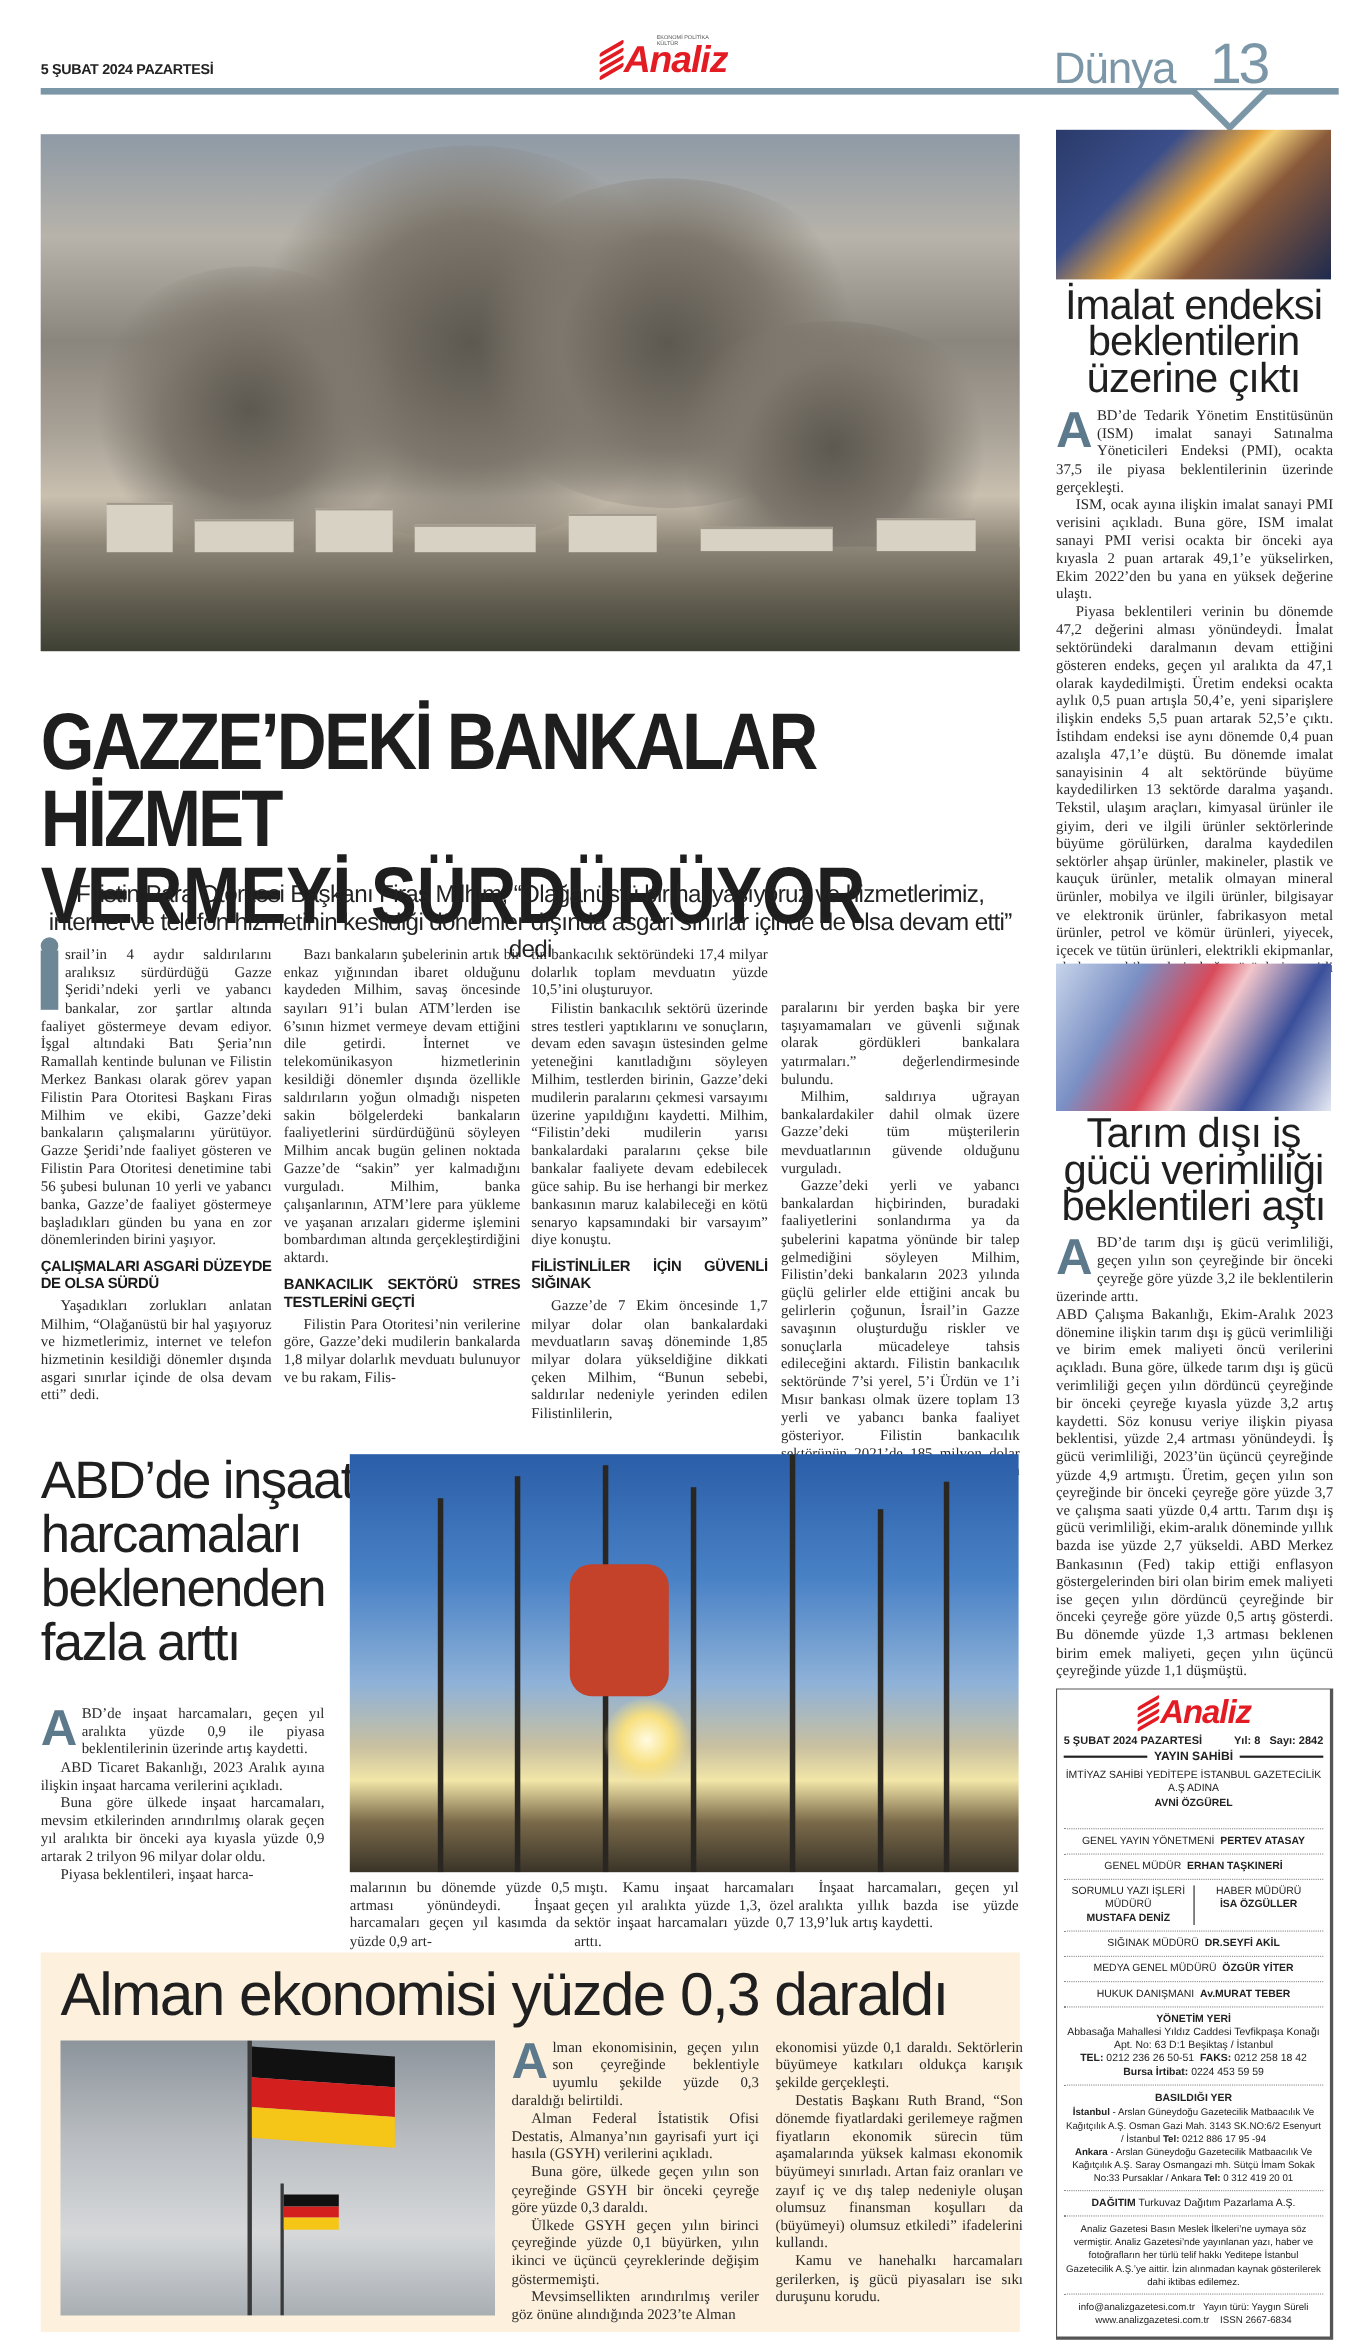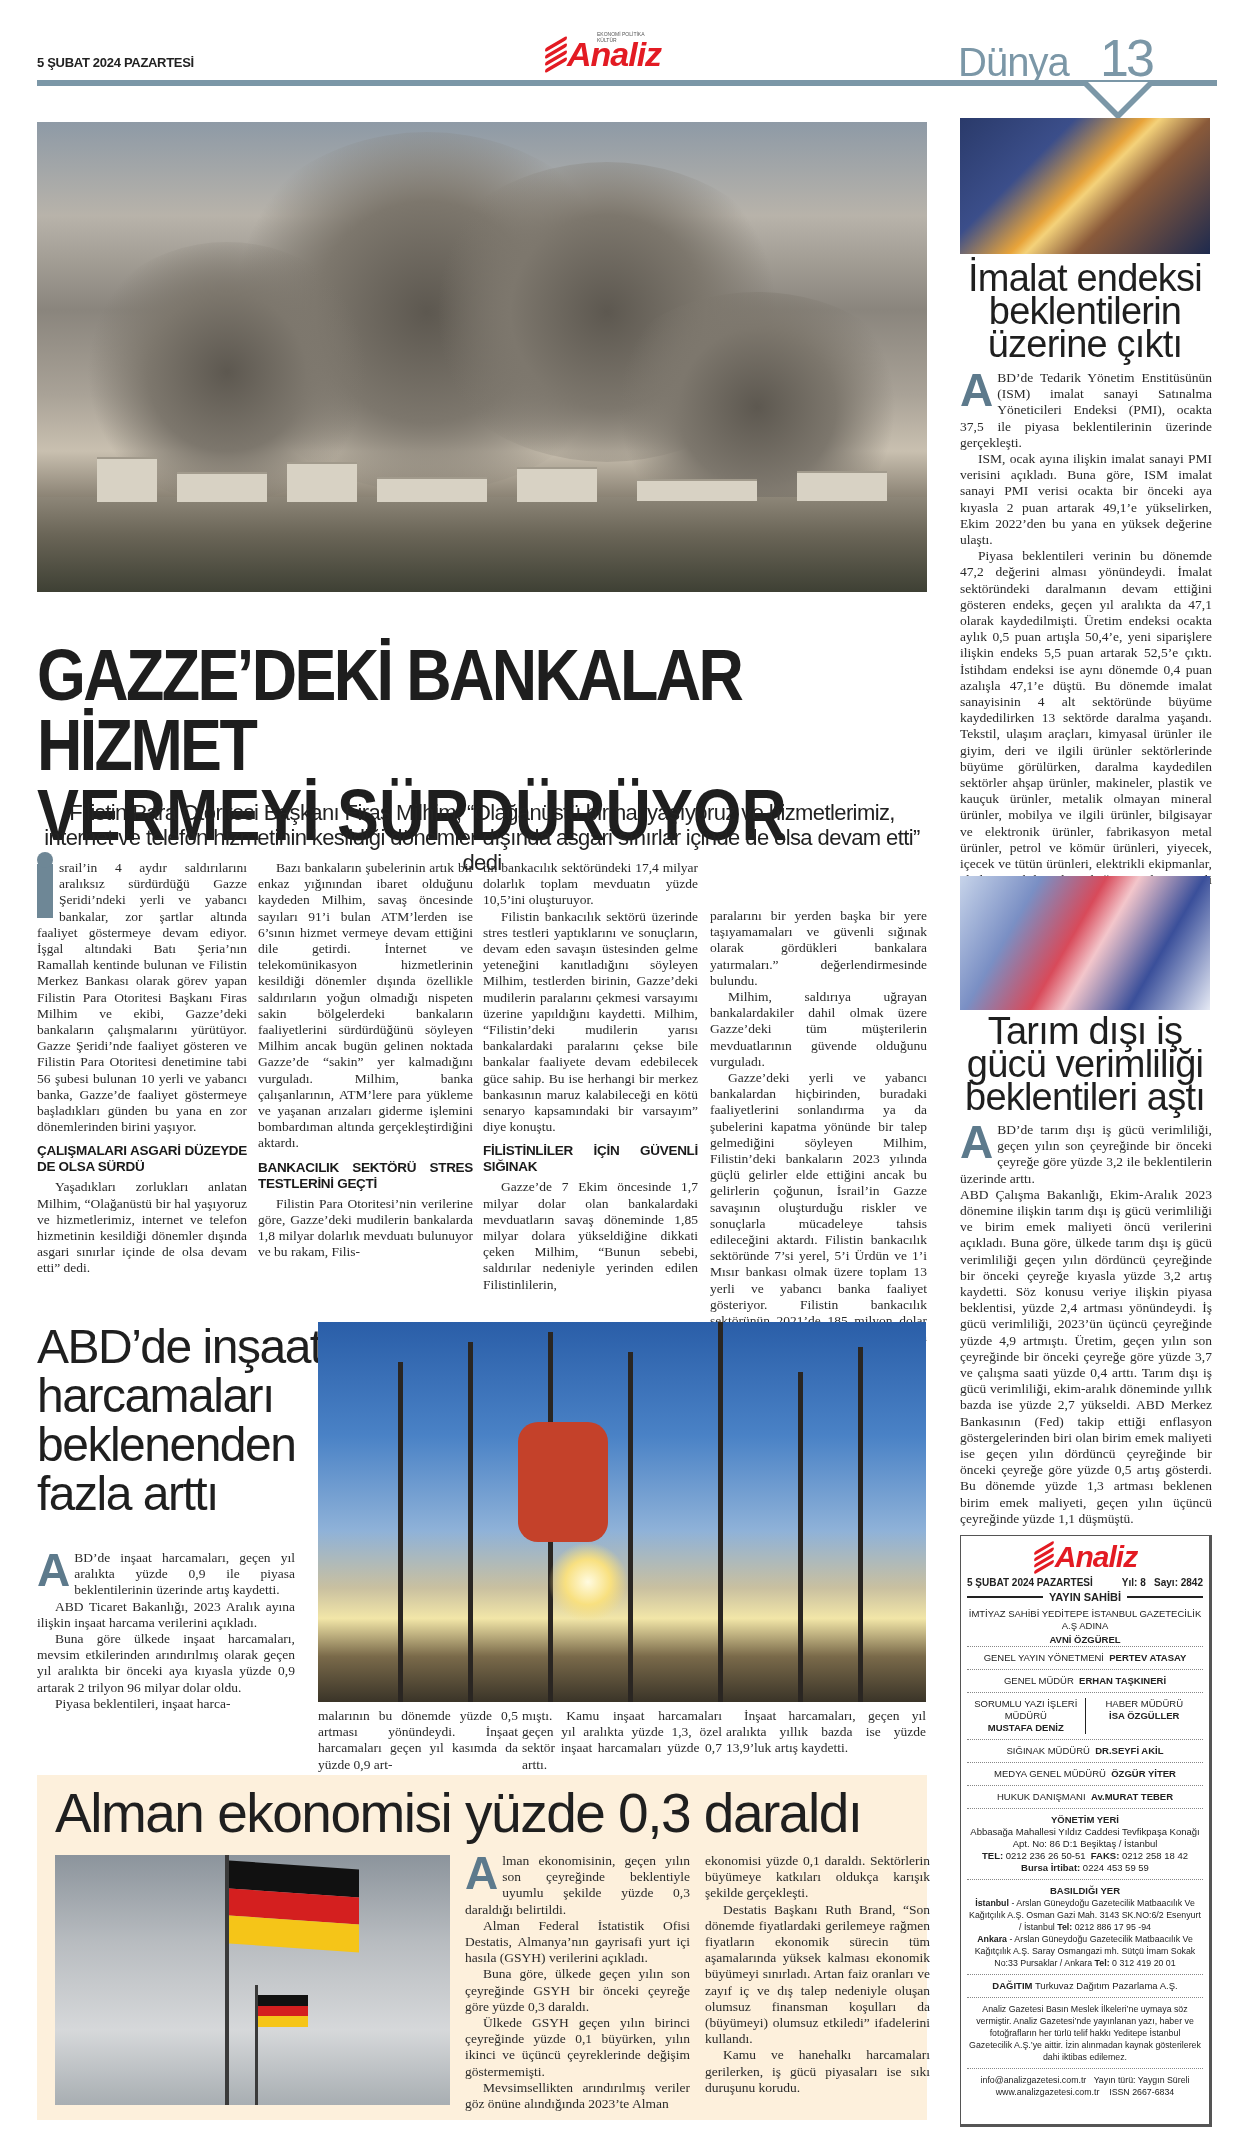--- a/index.html
+++ b/index.html
@@ -218,33 +218,33 @@
         <span style="top:25px"></span>
     </div>
     <span class="logo-text" style="font-size:30px">Analiz</span>
   </div>
   <div class="dline">
     <span>5 ŞUBAT 2024 PAZARTESİ</span>
     <span><span>Yıl: 8</span>&nbsp;&nbsp;&nbsp;<span>Sayı: 2842</span></span>
   </div>
   <div class="sect">YAYIN SAHİBİ</div>
   <div>İMTİYAZ SAHİBİ YEDİTEPE İSTANBUL GAZETECİLİK A.Ş ADINA</div>
-  <div style="margin:2px 0 0"><b>AVNİ ÖZGÜREL</b></div>
+  <div style="margin:2px 0 16px"><b>AVNİ ÖZGÜREL</b></div>
   <div class="row"><span>GENEL YAYIN YÖNETMENİ</span> &nbsp;<b>PERTEV ATASAY</b></div>
   <div class="row"><span>GENEL MÜDÜR</span> &nbsp;<b>ERHAN TAŞKINERİ</b></div>
   <div class="row split">
     <div><div>SORUMLU YAZI İŞLERİ MÜDÜRÜ</div><b>MUSTAFA DENİZ</b></div>
     <div><div>HABER MÜDÜRÜ</div><b>İSA ÖZGÜLLER</b></div>
   </div>
   <div class="row"><span>SIĞINAK MÜDÜRÜ</span> &nbsp;<b>DR.SEYFİ AKİL</b></div>
   <div class="row"><span>MEDYA GENEL MÜDÜRÜ</span> &nbsp;<b>ÖZGÜR YİTER</b></div>
   <div class="row"><span>HUKUK DANIŞMANI</span> &nbsp;<b>Av.MURAT TEBER</b></div>
   <div class="row">
     <b>YÖNETİM YERİ</b>
-    <div>Abbasağa Mahallesi Yıldız Caddesi Tevfikpaşa Konağı Apt. No: 86 D:1 Beşiktaş / İstanbul</div>
+    <div>Abbasağa Mahallesi Yıldız Caddesi Tevfikpaşa Konağı Apt. No: 63 D:1 Beşiktaş / İstanbul</div>
     <div><b>TEL:</b> <span>0212 236 26 50-51</span> &nbsp;<b>FAKS:</b> <span>0212 258 18 42</span></div>
     <div><b>Bursa İrtibat:</b> <span>0224 453 59 59</span></div>
   </div>
   <div class="row small">
     <b style="font-size:9.5px">BASILDIĞI YER</b>
     <div><b>İstanbul</b> <span>- Arslan Güneydoğu Gazetecilik Matbaacılık Ve Kağıtçılık A.Ş. Osman Gazi Mah. 3143 SK.NO:6/2 Esenyurt / İstanbul</span> <b>Tel:</b> <span>0212 886 17 95 -94</span></div>
     <div><b>Ankara</b> <span>- Arslan Güneydoğu Gazetecilik Matbaacılık Ve Kağıtçılık A.Ş. Saray Osmangazi mh. Sütçü İmam Sokak No:33 Pursaklar / Ankara</span> <b>Tel:</b> <span>0 312 419 20 01</span></div>
   </div>
   <div class="row"><b>DAĞITIM</b> <span>Turkuvaz Dağıtım Pazarlama A.Ş.</span></div>
   <div class="row small">Analiz Gazetesi Basın Meslek İlkeleri’ne uymaya söz vermiştir. Analiz Gazetesi’nde yayınlanan yazı, haber ve fotoğrafların her türlü telif hakkı Yeditepe İstanbul Gazetecilik A.Ş.’ye aittir. İzin alınmadan kaynak gösterilerek dahi iktibas edilemez.</div>

